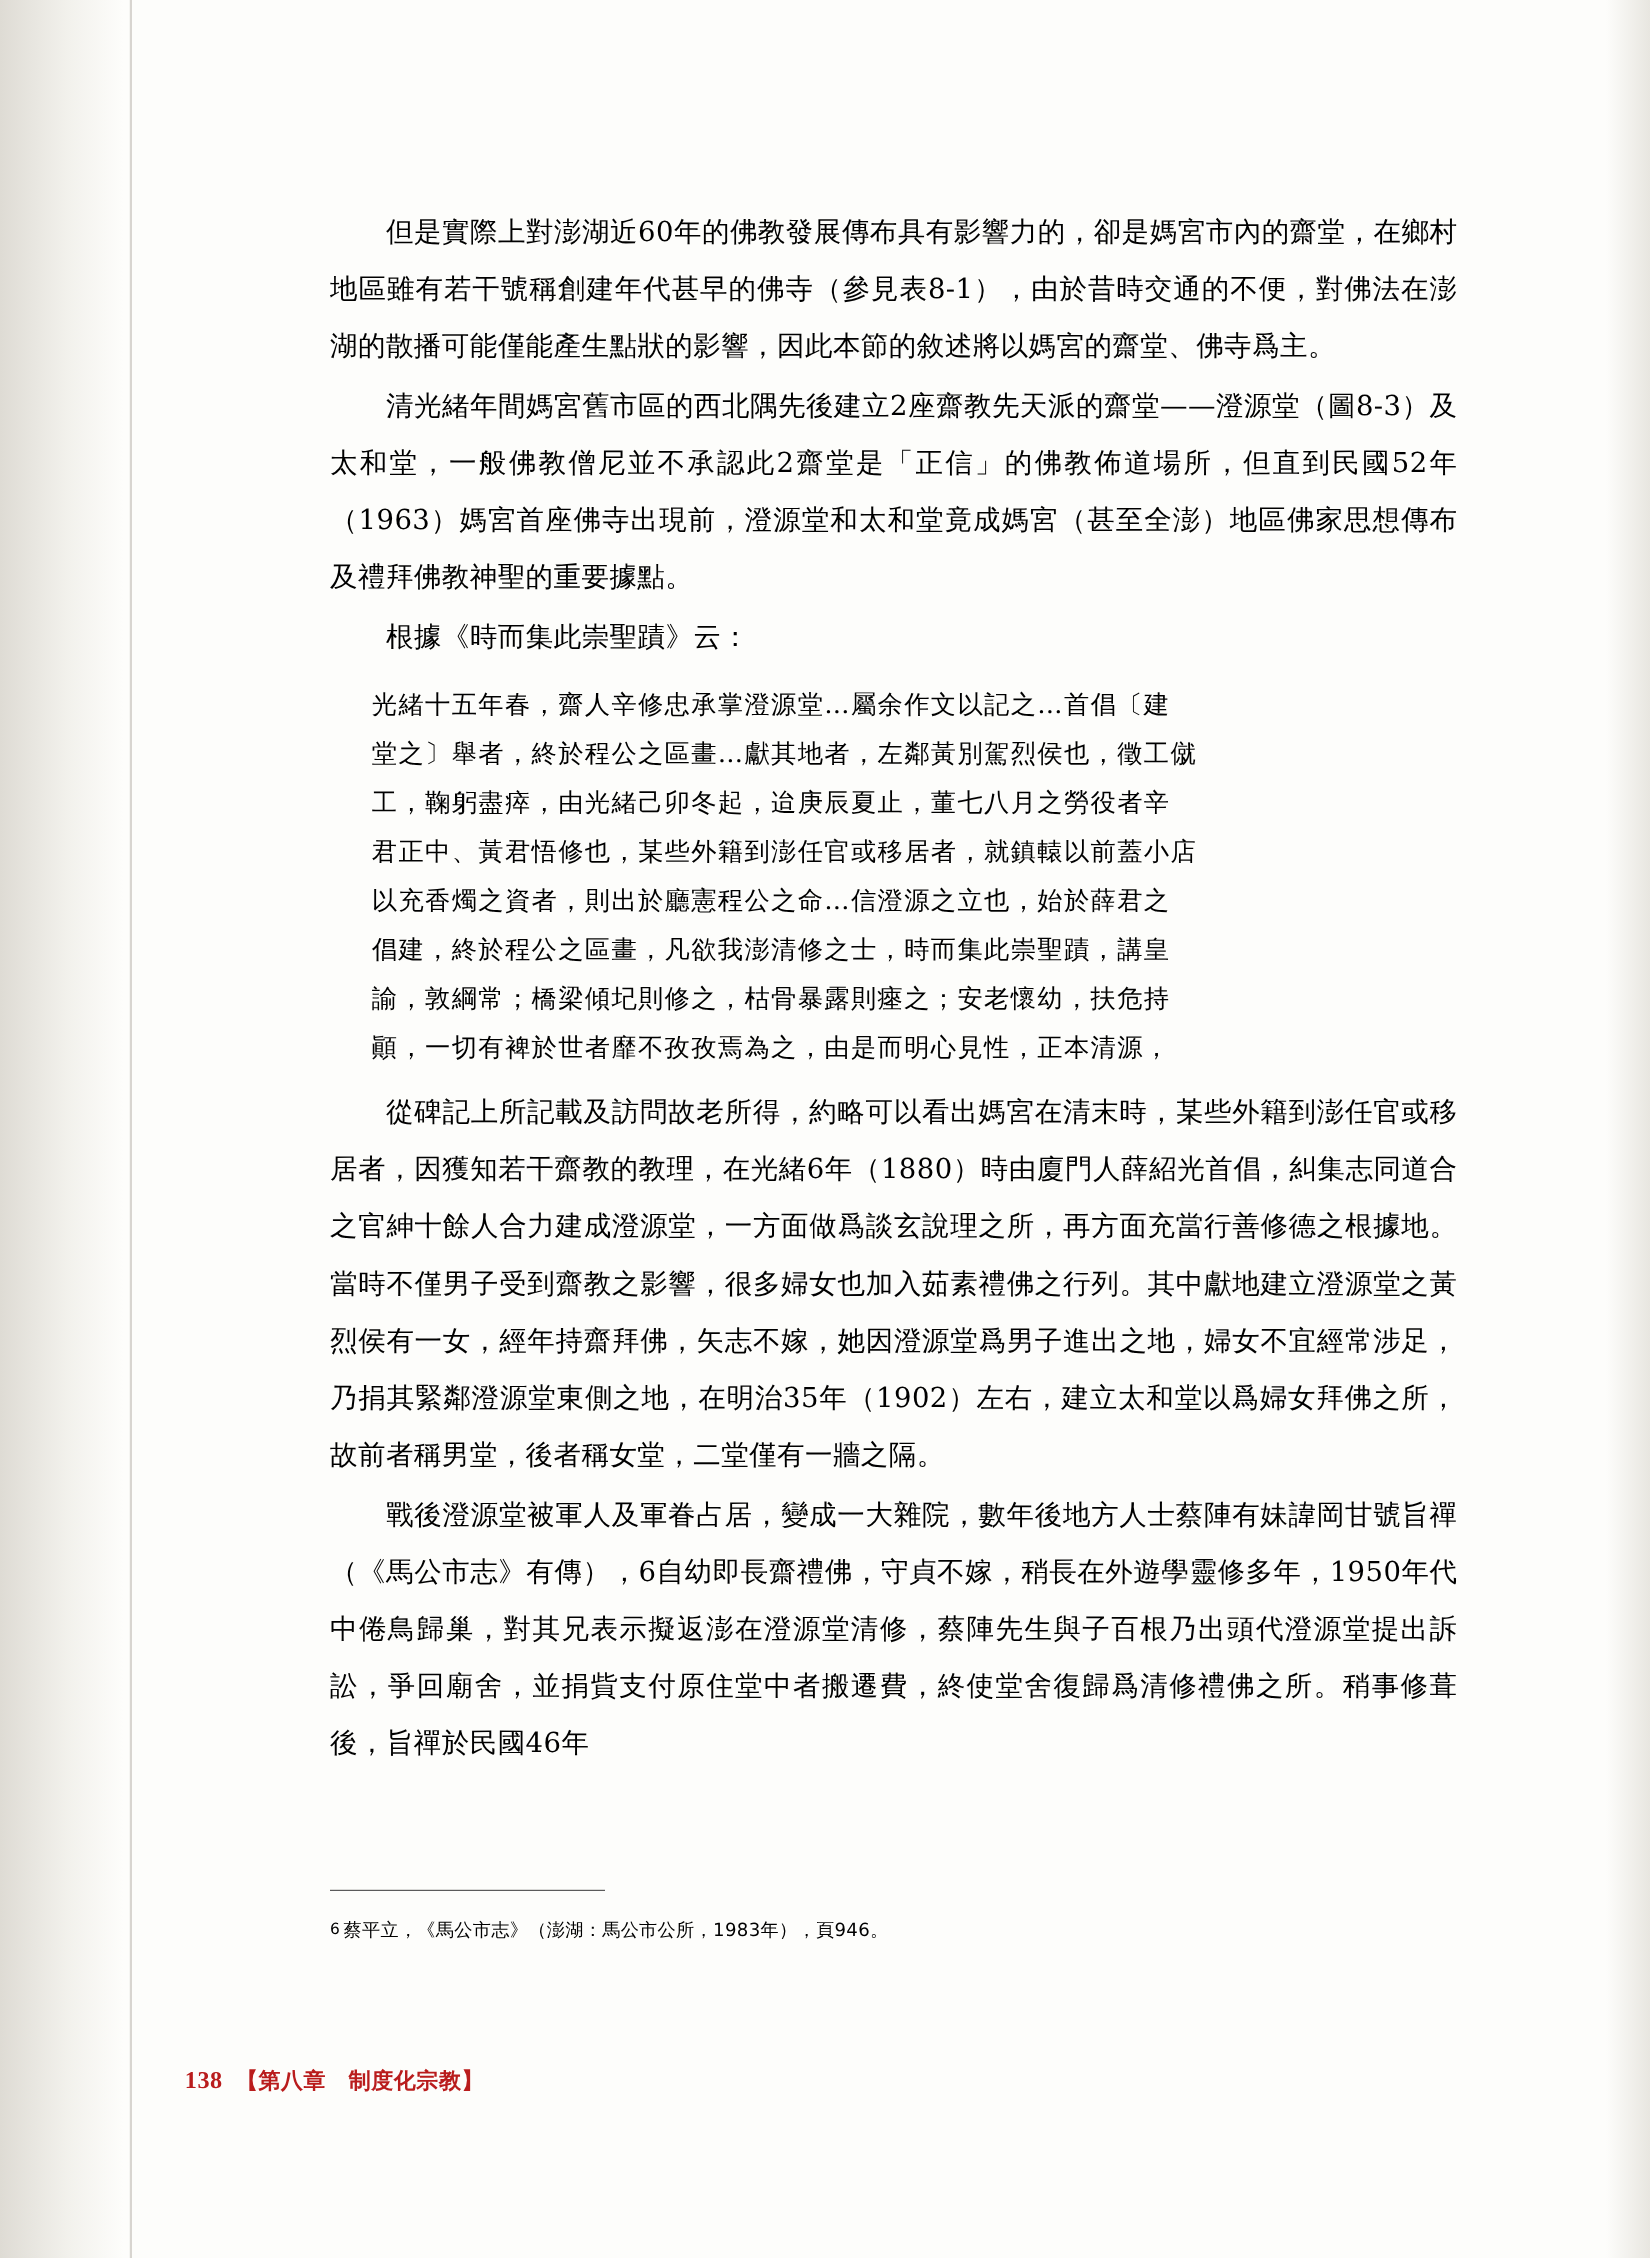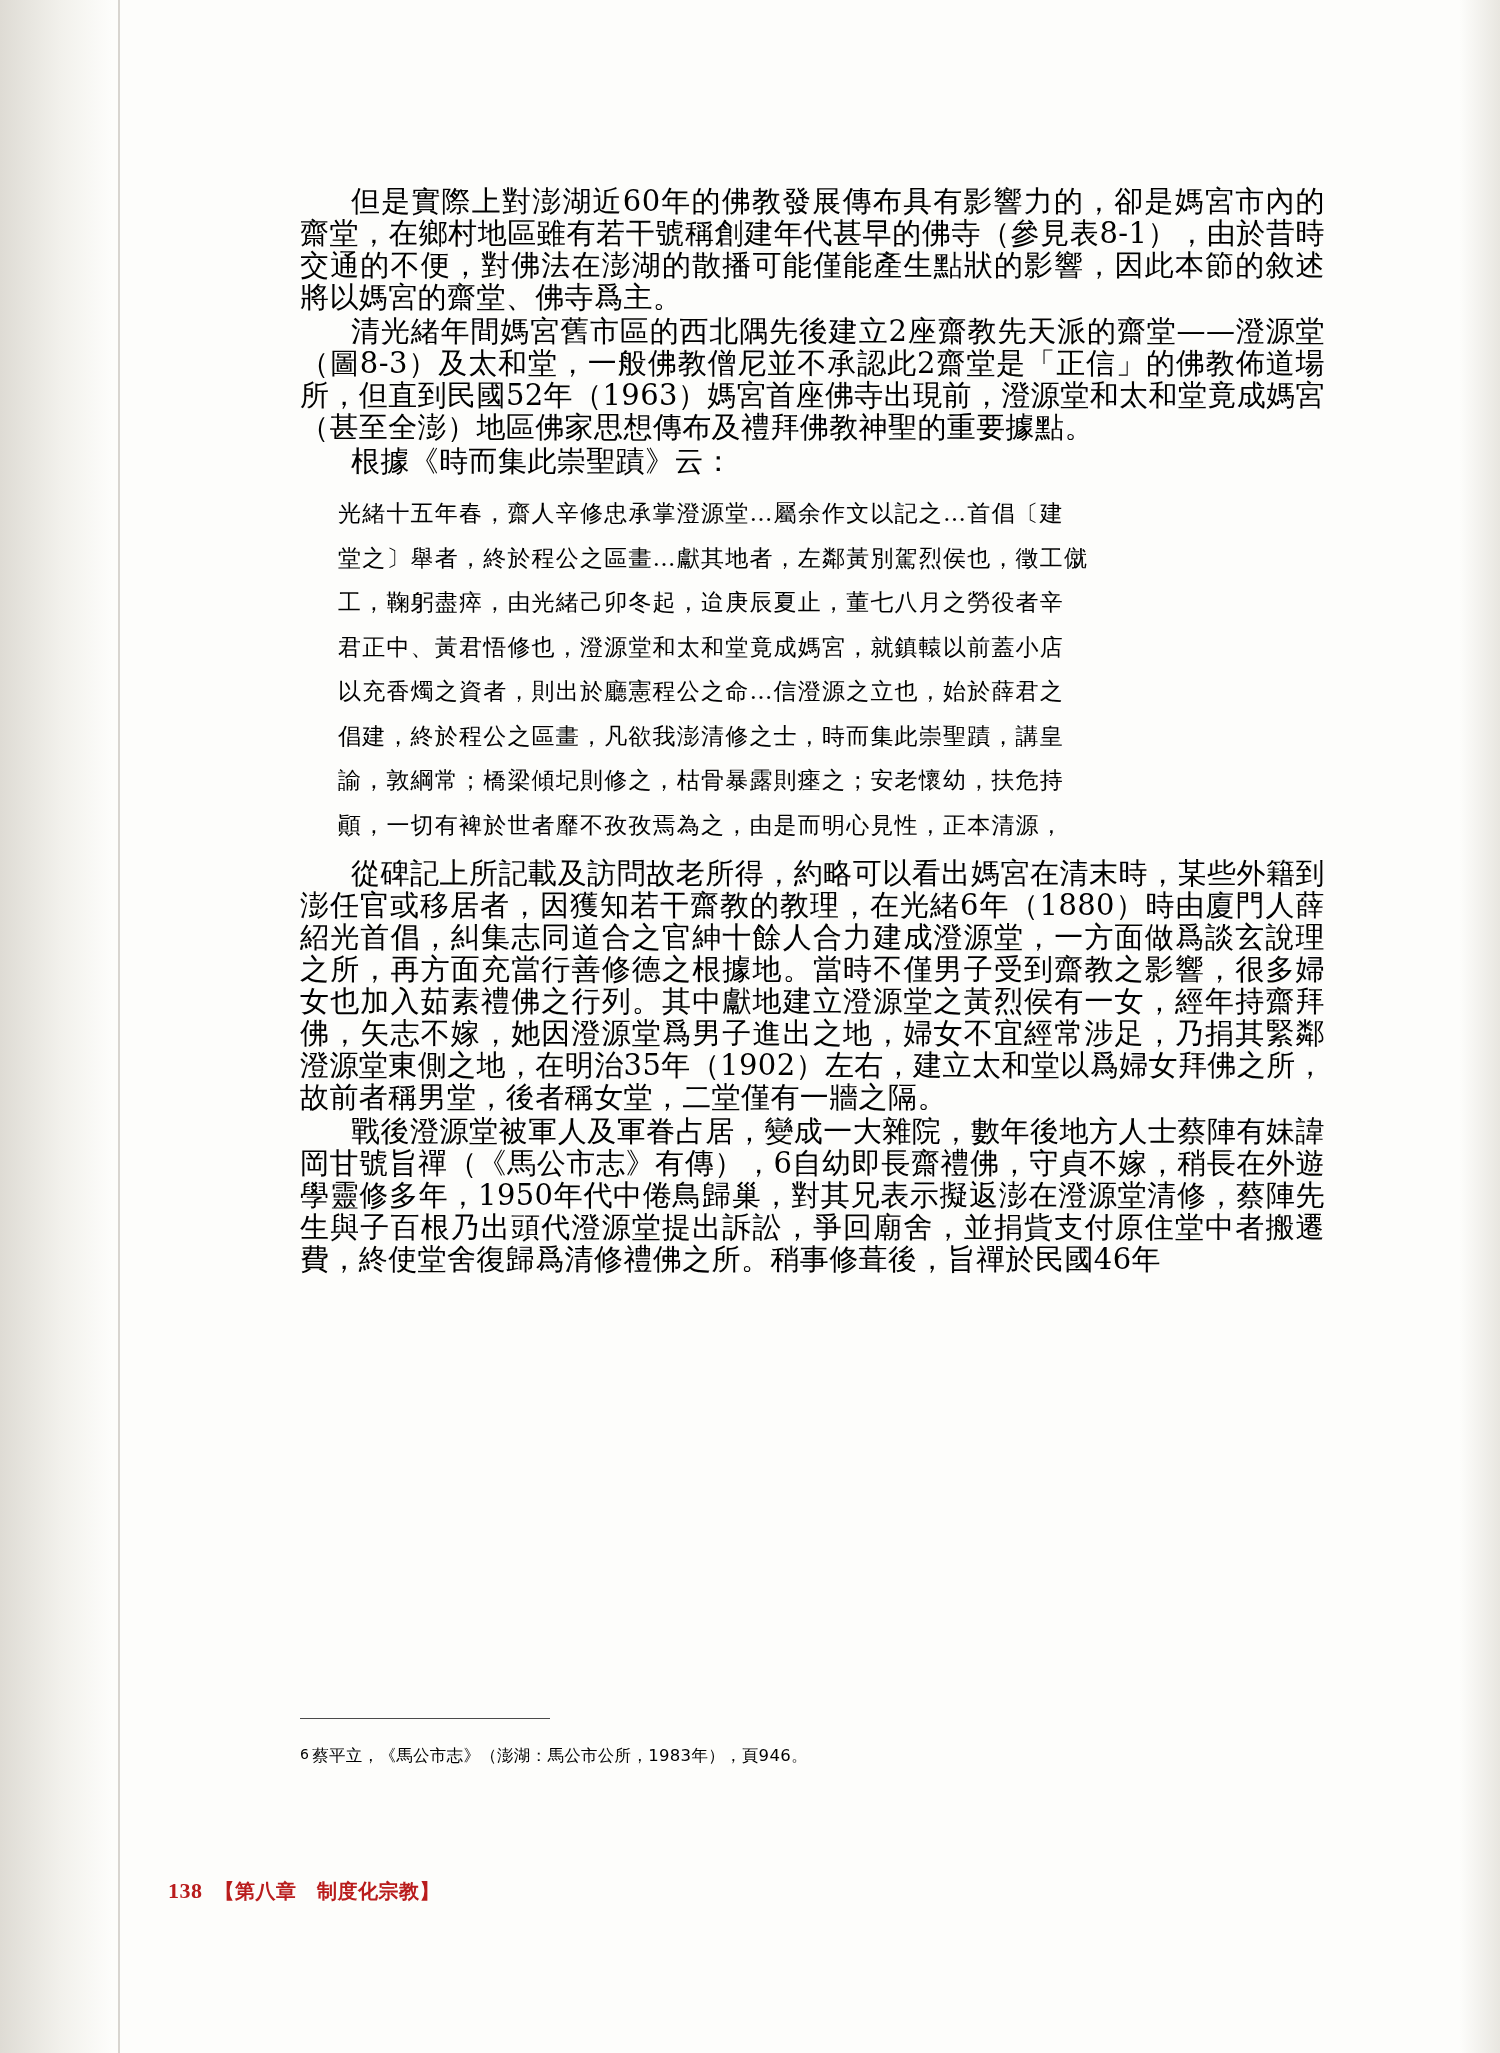--- a/index.html
+++ b/index.html
@@ -45,22 +45,22 @@
     opacity: 0.55;
   }
   .content {
     position: absolute;
     left: 300px;
     top: 185px;
     width: 1025px;
   }
   p.body-para {
     margin: 0 0 2px 0;
-    font-size: 29px;
-    line-height: 32px;
+    font-size: 25px;
+    line-height: 52px;
     text-align: justify;
     text-indent: 51px;
     letter-spacing: 0.4px;
   }
   .quote-block {
     margin: 14px 0 10px 0;
     padding-left: 38px;
     padding-right: 22px;
   }
   .quote-block p {
@@ -123,21 +123,21 @@
   <div class="content">
 
     <p class="body-para">但是實際上對澎湖近60年的佛教發展傳布具有影響力的，卻是媽宮市內的齋堂，在鄉村地區雖有若干號稱創建年代甚早的佛寺（參見表8-1），由於昔時交通的不便，對佛法在澎湖的散播可能僅能產生點狀的影響，因此本節的敘述將以媽宮的齋堂、佛寺爲主。</p>
     <p class="body-para">清光緒年間媽宮舊市區的西北隅先後建立2座齋教先天派的齋堂——澄源堂（圖8-3）及太和堂，一般佛教僧尼並不承認此2齋堂是「正信」的佛教佈道場所，但直到民國52年（1963）媽宮首座佛寺出現前，澄源堂和太和堂竟成媽宮（甚至全澎）地區佛家思想傳布及禮拜佛教神聖的重要據點。</p>
     <p class="body-para">根據《時而集此崇聖蹟》云：</p>
 
     <div class="quote-block">
       <p class="first-line">光緒十五年春，齋人辛修忠承掌澄源堂…屬余作文以記之…首倡〔建</p>
       <p>堂之〕舉者，終於程公之區畫…獻其地者，左鄰黃別駕烈侯也，徵工僦</p>
       <p>工，鞠躬盡瘁，由光緒己卯冬起，迨庚辰夏止，董七八月之勞役者辛</p>
-      <p>君正中、黃君悟修也，澄源堂和太和堂竟成媽宮，就鎮轅以前蓋小店</p>
+      <p>君正中、黃君悟修也，某些外籍到澎任官或移居者，就鎮轅以前蓋小店</p>
       <p>以充香燭之資者，則出於廳憲程公之命…信澄源之立也，始於薛君之</p>
       <p>倡建，終於程公之區畫，凡欲我澎清修之士，時而集此崇聖蹟，講皇</p>
       <p>諭，敦綱常；橋梁傾圮則修之，枯骨暴露則瘞之；安老懷幼，扶危持</p>
       <p>顚，一切有裨於世者靡不孜孜焉為之，由是而明心見性，正本清源，</p>
     </div>
 
     <p class="body-para">從碑記上所記載及訪問故老所得，約略可以看出媽宮在清末時，某些外籍到澎任官或移居者，因獲知若干齋教的教理，在光緒6年（1880）時由廈門人薛紹光首倡，糾集志同道合之官紳十餘人合力建成澄源堂，一方面做爲談玄說理之所，再方面充當行善修德之根據地。當時不僅男子受到齋教之影響，很多婦女也加入茹素禮佛之行列。其中獻地建立澄源堂之黃烈侯有一女，經年持齋拜佛，矢志不嫁，她因澄源堂爲男子進出之地，婦女不宜經常涉足，乃捐其緊鄰澄源堂東側之地，在明治35年（1902）左右，建立太和堂以爲婦女拜佛之所，故前者稱男堂，後者稱女堂，二堂僅有一牆之隔。</p>
     <p class="body-para">戰後澄源堂被軍人及軍眷占居，變成一大雜院，數年後地方人士蔡陣有妹諱岡甘號旨禪（《馬公市志》有傳），6自幼即長齋禮佛，守貞不嫁，稍長在外遊學靈修多年，1950年代中倦鳥歸巢，對其兄表示擬返澎在澄源堂清修，蔡陣先生與子百根乃出頭代澄源堂提出訴訟，爭回廟舍，並捐貲支付原住堂中者搬遷費，終使堂舍復歸爲清修禮佛之所。稍事修葺後，旨禪於民國46年</p>
 
   </div>

